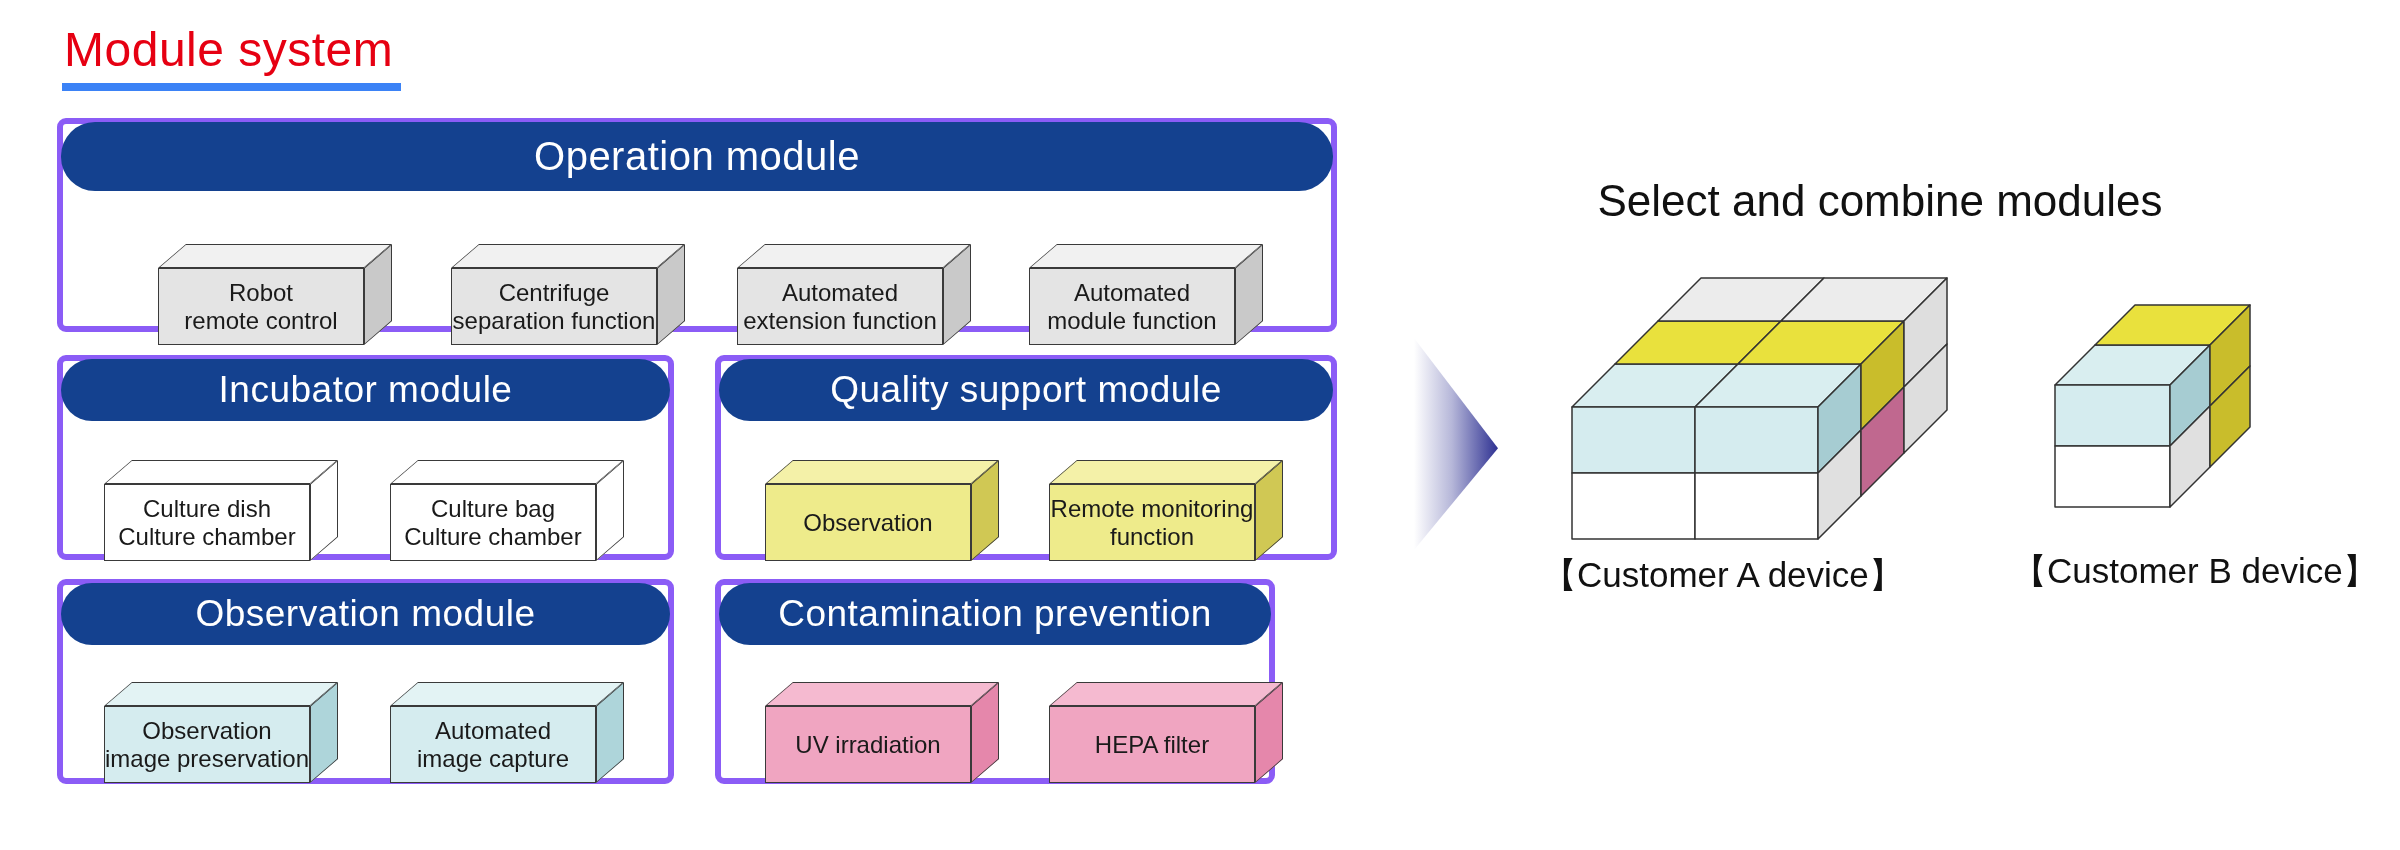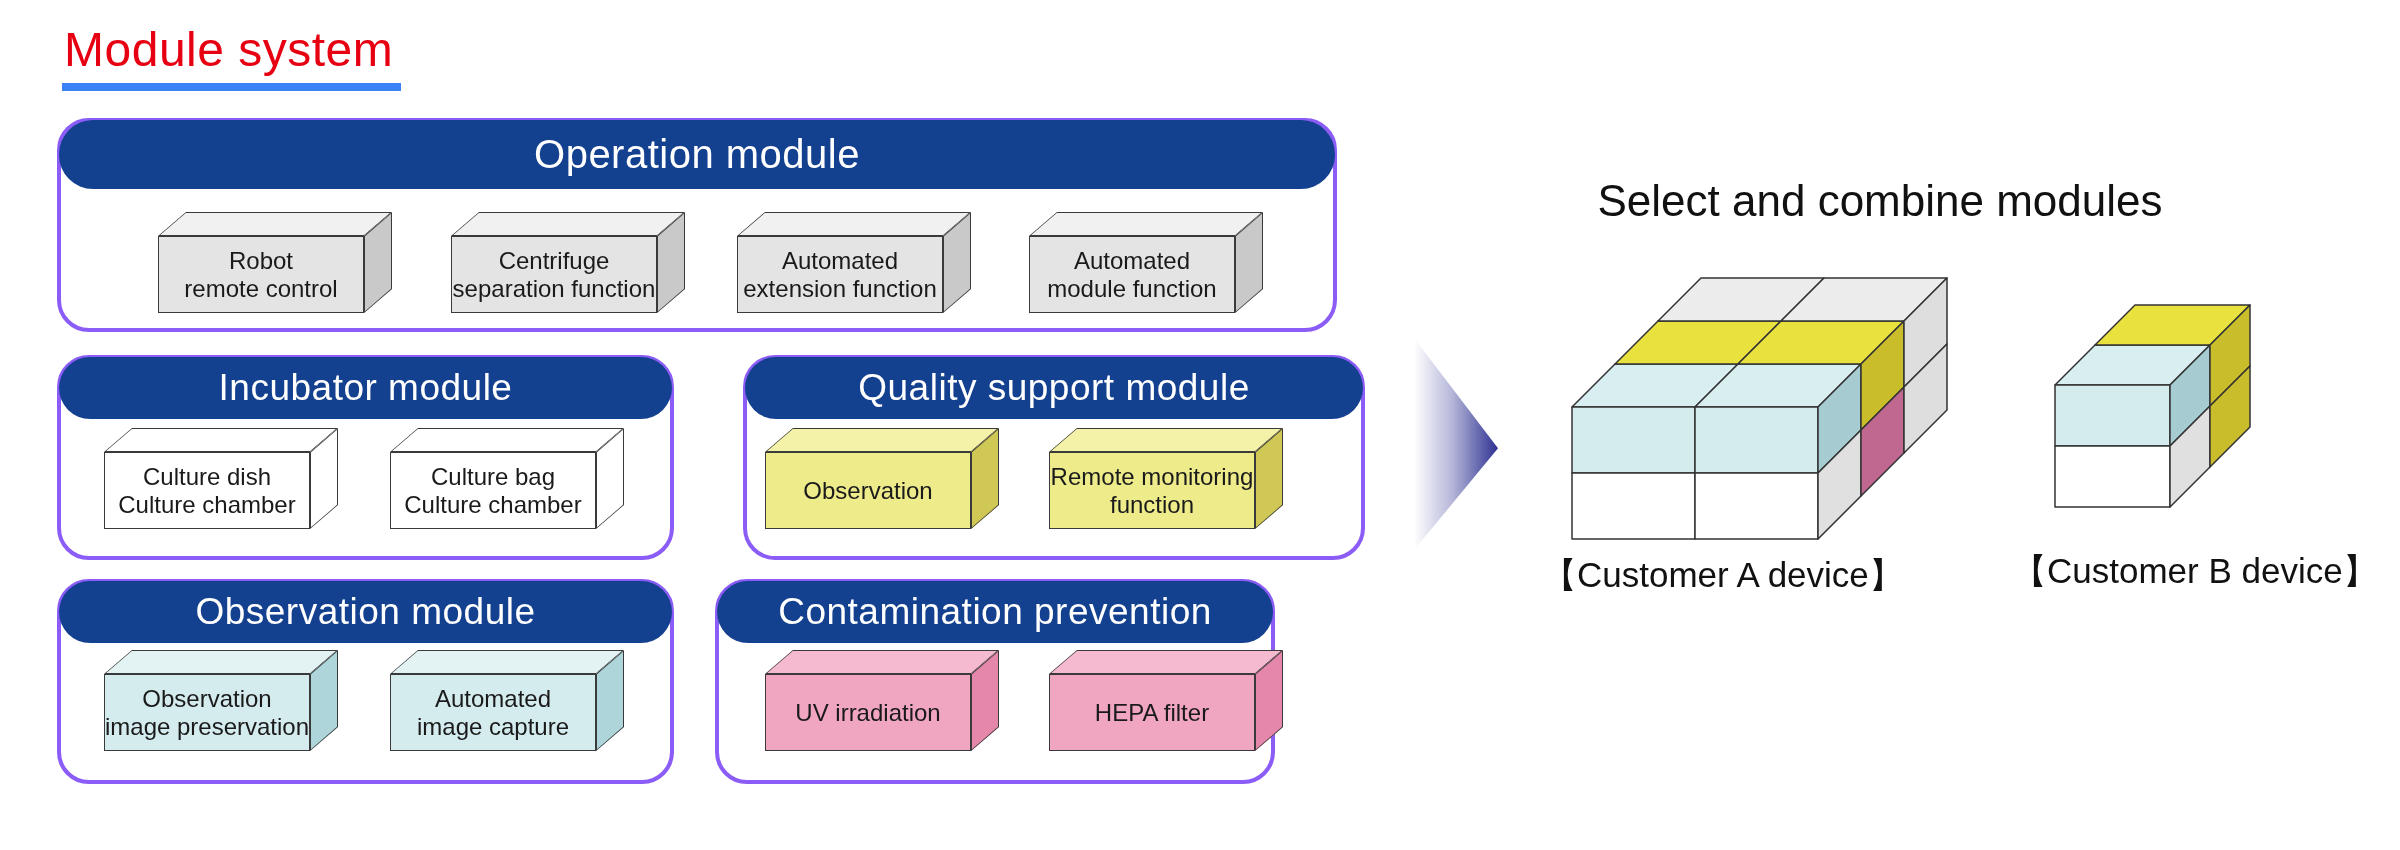--- a/index.html
+++ b/index.html
@@ -8,31 +8,31 @@
     font-family:"Liberation Sans","DejaVu Sans",sans-serif;color:#1c1c1c;
   }
   
   .page-title{
     position:absolute;left:62px;top:22px;
     font-size:48px;color:#e60012;border-bottom:8px solid #3b82f6;
     padding:0 8px 6px 2px;letter-spacing:.5px;
   }
   
   .card{
-    position:absolute;background:#fff;border:4px solid #8b5cf6;border-radius:32px;
+    position:absolute;background:#fff;border:6px solid #8b5cf6;border-radius:9px;
     box-sizing:border-box;
   }
   .card-bar{
     position:absolute;left:-2px;top:-2px;right:-2px;height:62px;border-radius:31px;
     background:#14418f;color:#fff;text-align:center;line-height:62px;font-size:37px;
     letter-spacing:.5px;
   }
   .card-bar.big{height:69px;line-height:69px;border-radius:34px;font-size:40px;}
   
-  .b3d{position:absolute;width:234px;height:123px;}
+  .b3d{position:absolute;width:234px;height:123px;margin-top:32px;}
   .b3d .face{position:absolute;box-sizing:border-box;border:1.6px solid #3a3a3a;background:var(--f);}
   .b3d .top{
     left:0;top:0;width:206px;height:24px;background:var(--t);
     transform-origin:0 100%;transform:skewX(-49.4deg);
   }
   .b3d .side{
     left:206px;top:24px;width:28px;height:77px;background:var(--s);
     transform-origin:0 0;transform:skewY(-40.6deg);
   }
   .b3d .front{
@@ -116,21 +116,21 @@
 </div>
 <div class="b3d c-white" style="left:390px;top:428px;">
   <div class="face top"></div>
   <div class="face side"></div>
   <div class="face front">
     <span>Culture bag</span>
     <span>Culture chamber</span>
   </div>
 </div>
 
-<div class="card" style="left:715px;top:355px;width:622px;height:205px;margin-left:28px;">
+<div class="card" style="left:715px;top:355px;width:622px;height:205px;">
   <div class="card-bar">Quality support module</div>
 </div>
 <div class="b3d c-yellow" style="left:765px;top:428px;">
   <div class="face top"></div>
   <div class="face side"></div>
   <div class="face front">
     <span>Observation</span>
     <span></span>
   </div>
 </div>

